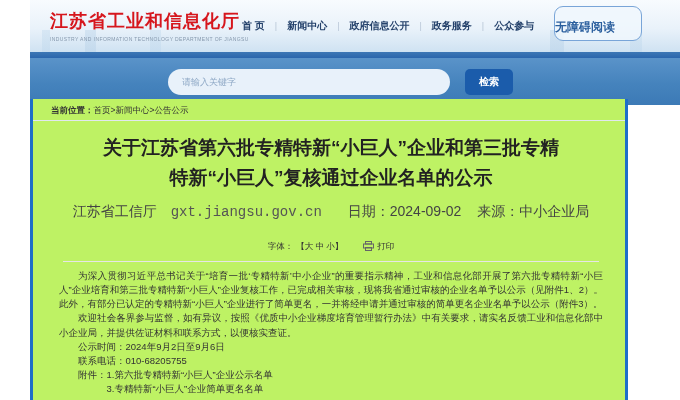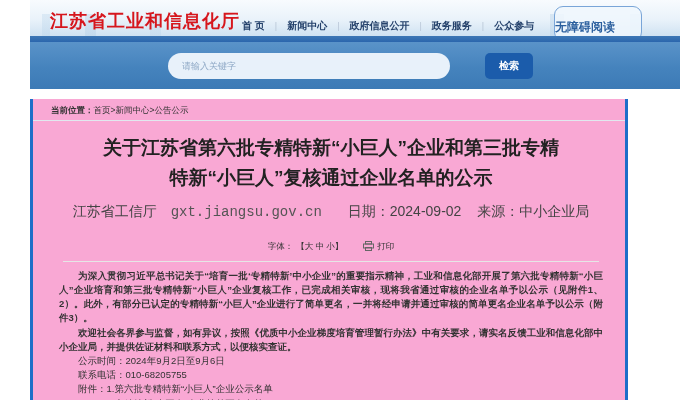--- a/index.html
+++ b/index.html
@@ -2,57 +2,57 @@
 <html><head>
 <meta charset="utf-8">
 <style>
   * { margin:0; padding:0; box-sizing:border-box; }
   html,body { width:680px; height:400px; overflow:hidden; background:#ffffff;
     font-family:"Liberation Sans", sans-serif; }
   .page { position:relative; width:680px; height:400px; background:#fff; }
   .shell { position:absolute; left:30px; top:0; width:650px; }
 
   
-  .header { position:relative; height:36px; background:linear-gradient(180deg,#f8fbfe 0%,#e9f2fa 55%,#cfe2f2 100%); overflow:hidden; }
+  .header { position:relative; height:52px; background:linear-gradient(180deg,#f8fbfe 0%,#e9f2fa 55%,#cfe2f2 100%); overflow:hidden; }
   .skyline { position:absolute; bottom:0; left:0; width:100%; height:22px; opacity:.35;
     background:
       linear-gradient(90deg, transparent 0 12px, #b9d4ea 12px 20px, transparent 20px 55px, #aecbe4 55px 66px, transparent 66px 120px, #b9d4ea 120px 131px, transparent 131px 520px, #aecbe4 520px 534px, transparent 534px 600px, #b9d4ea 600px 612px, transparent 612px); }
   .header-strip { height:6px; background:linear-gradient(180deg,#3d77b5,#2b66ad); }
   .logo-block { position:absolute; left:20px; top:9px; }
   .logo-cn { font-size:18px; font-weight:bold; color:#d6161d; letter-spacing:1px; }
   .logo-en { font-size:5px; color:#8698ad; letter-spacing:.4px; margin-top:3px; }
   .nav { position:absolute; left:212px; top:19px; display:flex; align-items:center; white-space:nowrap; }
   .nav-item { font-size:10px; font-weight:bold; color:#24416b; cursor:pointer; }
   .nav-sep { font-size:9px; color:#b9c6d6; margin:0 10px; }
   .a11y-box { position:absolute; right:38px; top:6px; width:88px; border:1px solid #79a5d8; border-radius:9px; background:rgba(240,247,253,.85); overflow:hidden; }
   .a11y-row { font-size:12px; font-weight:bold; color:#2b5f9e; text-align:left; padding:4px 0; cursor:pointer;margin-top:8px; }
   .a11y-row + .a11y-row { border-top:1px solid #9fc0e2; }
 
   
-  .banner { height:47px; background:linear-gradient(180deg,#5a93c9 0%,#4583bd 55%,#3c7ab6 100%); display:flex; align-items:center;gap:20px; }
+  .banner { height:47px; background:linear-gradient(180deg,#5a93c9 0%,#4583bd 55%,#3c7ab6 100%); display:flex; align-items:center; }
   .search-input { margin-left:138px; width:282px; height:26px; border:none; border-radius:13px; background:#e8f1fa; font-size:9px; color:#39608c; padding:0 14px; outline:none; font-family:"Liberation Sans",sans-serif; }
   .search-input::placeholder { color:#8fa9c6; }
   .search-btn { margin-left:15px; width:48px; height:26px; border:none; border-radius:5px; background:#1b5cab; color:#fff; font-size:10px; font-weight:bold; cursor:pointer; font-family:"Liberation Sans",sans-serif; }
 
   
-  .content { position:absolute; left:30px; top:99px; width:598px; height:301px; background:#f9a8d4; border-left:3px solid #1e6ec8; border-right:3px solid #1e6ec8; }
+  .content { position:absolute; left:30px; top:99px; width:598px; height:301px; background:#bef264; border-left:3px solid #1e6ec8; border-right:3px solid #1e6ec8; }
   .breadcrumb-bar { height:22px; line-height:22px; border-bottom:1px solid #e1e8ef; padding-left:18px; font-size:8.5px; color:#333; }
   .breadcrumb-bar b { font-weight:bold; }
 
   .article { padding:0 22px 0 26px; }
   .article-title { margin-top:12px; text-align:center; font-size:19px; font-weight:bold; color:#222; line-height:1.6; padding:0 42px; }
   .meta-line { margin-top:9px; text-align:center; font-size:14px; color:#444; }
   .meta-line .site { font-family:"Liberation Mono", monospace; color:#555; margin:0 10px; }
   .meta-line .gap { margin-left:12px; }
   .font-line { margin-top:20px; text-align:center; font-size:8.5px; color:#333; display:flex; justify-content:center; align-items:center; gap:3px; }
   .print-icon { display:inline-block; vertical-align:-1px; }
   .divider { border-bottom:1px solid #e6e6e6; margin:8px 4px 0 4px; }
 
   .body-text { margin-top:7px; font-size:9.5px; color:#333; line-height:14.2px; text-align:justify; }
-  .para { text-indent:2em;font-weight:bold; }
+  .para { text-indent:2em; }
   .info-line { text-indent:2em; }
   .attach-first { text-indent:2em; }
   .attach-item { margin-left:5em; }
 </style>
 </head>
 <body>
 
 <div class="page">
   <div class="shell">
 

